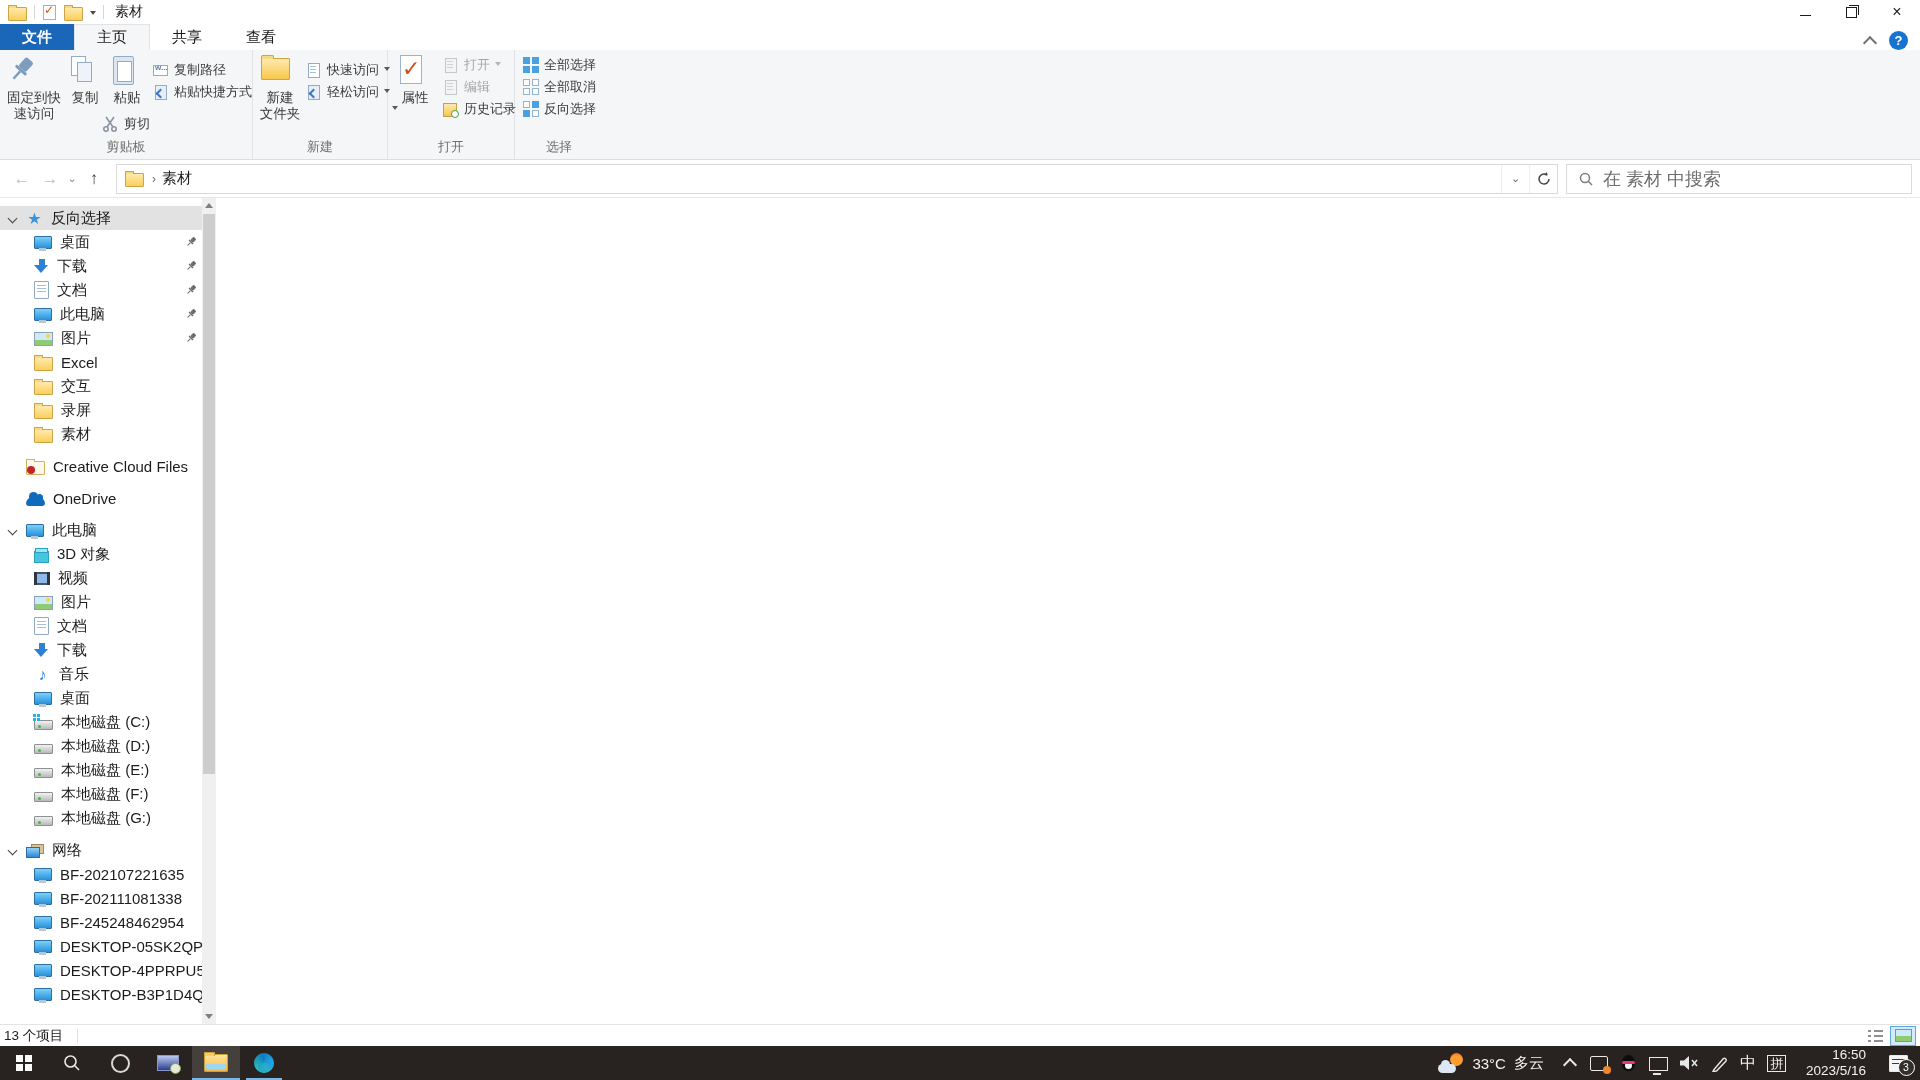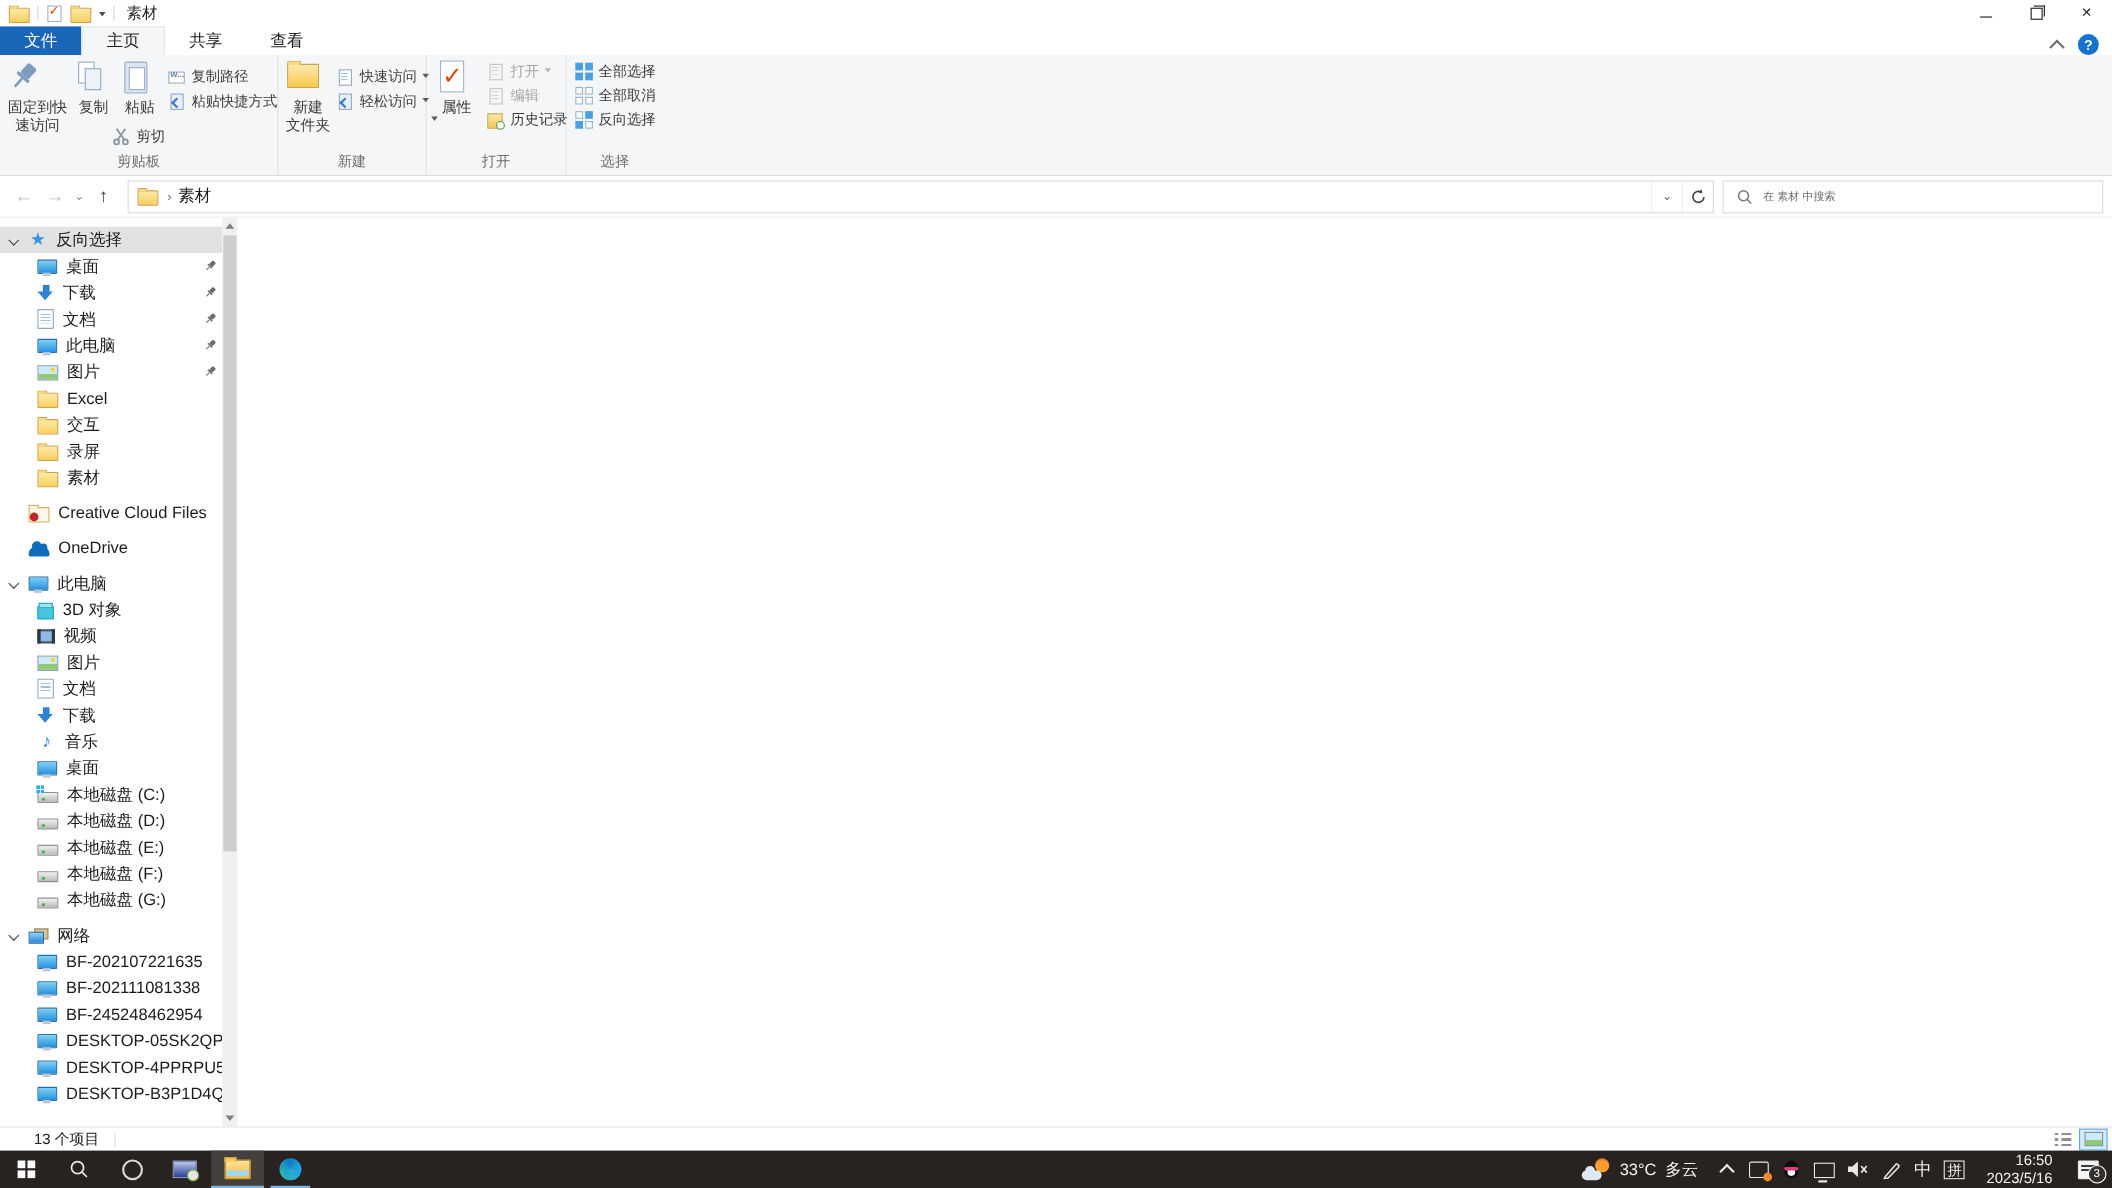--- a/index.html
+++ b/index.html
@@ -19,21 +19,21 @@
   .wbtn{width:46px;height:100%;display:flex;align-items:center;justify-content:center}
   .gmin{width:11px;height:1px;background:#1c1c1c;margin-top:6px}
   .grest{width:9px;height:9px;border:1px solid #1c1c1c;position:relative;background:#fff}
   .grest::before{content:"";position:absolute;left:2px;top:-3px;width:9px;height:9px;border:1px solid #1c1c1c;border-left:none;border-bottom:none}
   .gclose{font-size:16px;line-height:16px;color:#1c1c1c}
   .caret-down{width:0;height:0;border:3.5px solid transparent;border-top:4.5px solid #4d4d4d;margin-top:4px}
 
   
   #tabrow{position:absolute;left:0;top:24px;width:1920px;height:26px;background:#fff;display:flex;align-items:flex-end}
   .tab{height:26px;display:flex;align-items:center;justify-content:center;font-size:15px;padding:0 22px;box-sizing:border-box}
-  .tab-file{background:var(--file-tab);color:#fff;font-weight:normal}
+  .tab-file{background:var(--file-tab);color:#fff;font-weight:bold}
   .tab-active{background:var(--ribbon-bg);border:1px solid var(--ribbon-border);border-bottom:none}
   #tabrow-right{margin-left:auto;display:flex;align-items:center;gap:14px;padding-right:12px}
   .chev-up{width:8px;height:8px;border-left:2px solid #707070;border-top:2px solid #707070;transform:rotate(45deg);margin-top:5px}
   .helpbtn{width:19px;height:19px;border-radius:50%;background:#1673d1;color:#fff;font-size:13px;font-weight:bold;
            display:flex;align-items:center;justify-content:center}
 
   
   #ribbon{position:absolute;left:0;top:50px;width:1920px;height:110px;background:var(--ribbon-bg);
           border-bottom:1px solid #dcdddd;box-sizing:border-box;display:flex}
   .rgroup{position:relative;height:100%;border-right:1px solid var(--ribbon-border);box-sizing:border-box}
@@ -89,21 +89,21 @@
            box-sizing:border-box;display:flex;align-items:center;padding:0 8px}
   .navbtn{width:28px;height:28px;display:flex;align-items:center;justify-content:center;font-size:17px}
   .nav-dis{color:#bcbcbc}
   .nav-en{color:#3b3f42}
   .navsmall{width:16px;font-size:11px;color:#8a8d8f}
   #addressbox{height:30px;border:1px solid #d9dadb;background:#fff;display:flex;align-items:center;flex:1;margin-left:8px;box-sizing:border-box}
   #addressbox .crumbtext{font-size:15px;margin-left:6px}
   .crumbchev{color:#6a6a6a;font-size:12px;margin-left:8px}
   .addrbtn{width:28px;height:100%;display:flex;align-items:center;justify-content:center;border-left:1px solid #eeeeee;box-sizing:border-box}
   #searchbox{width:346px;height:30px;border:1px solid #d9dadb;background:#fff;margin-left:8px;display:flex;align-items:center;gap:10px;padding-left:12px;box-sizing:border-box}
-  #searchbox .stext{font-size:10px;color:#6e6e6e;white-space:nowrap}
+  #searchbox .stext{font-size:18px;color:#6e6e6e;white-space:nowrap}
 
   
   #main{position:absolute;left:0;top:198px;width:1920px;height:826px;background:#fff}
   #sidebar{position:absolute;left:0;top:0;width:202px;height:100%;padding-top:8px;box-sizing:border-box;overflow:hidden}
   .trow{display:flex;align-items:center;height:24px;position:relative;font-size:15px}
   .trow .tlabel{margin-left:8px;white-space:nowrap}
   .lvl0{padding-left:26px}
   .lvl1{padding-left:34px}
   .gap{margin-top:8px}
   .selrow{background:var(--selected-row)}
@@ -147,21 +147,21 @@
   #sbscroll{position:absolute;left:202px;top:0;width:14px;height:100%;background:#f0f0f0}
   .sbarrow{position:absolute;left:0;width:14px;height:15px;display:flex;align-items:center;justify-content:center}
   .tri-up{width:0;height:0;border-left:4px solid transparent;border-right:4px solid transparent;border-bottom:5px solid #7f7f7f}
   .tri-dn{width:0;height:0;border-left:4px solid transparent;border-right:4px solid transparent;border-top:5px solid #7f7f7f}
   #sbthumb{position:absolute;left:1px;top:16px;width:12px;height:560px;background:#cdcdcd}
   #filearea{position:absolute;left:216px;top:0;right:0;height:100%;background:#fff}
 
   
   #statusbar{position:absolute;left:0;top:1024px;width:1920px;height:22px;background:#fff;border-top:1px solid #e3e3e3;
              box-sizing:border-box;display:flex;align-items:center;font-size:13.5px}
-  #statusbar .cnt{margin-left:31px}
+  #statusbar .cnt{margin-left:4px}
   .stsep{width:1px;height:14px;background:#e0e0e0;margin-left:14px}
   #viewbtns{margin-left:auto;display:flex;margin-right:4px;gap:2px}
   .vbtn{width:26px;height:20px;display:flex;align-items:center;justify-content:center;box-sizing:border-box}
   .vbtn.sel{border:1px solid #5fa8dc;background:#d5eafc}
   .vlist{width:15px;height:12px;background-image:
      repeating-linear-gradient(to bottom,#8f8f8f 0 2px,transparent 2px 5px),
      repeating-linear-gradient(to bottom,#8f8f8f 0 2px,transparent 2px 5px);
      background-size:3px 12px,9px 12px;background-position:0 0,6px 0;background-repeat:no-repeat}
   .vpic{width:15px;height:11px;background:linear-gradient(#cdeafb 0 55%,#8fcb72 55% 100%);border:1px solid #7d93a8;position:relative}
 

